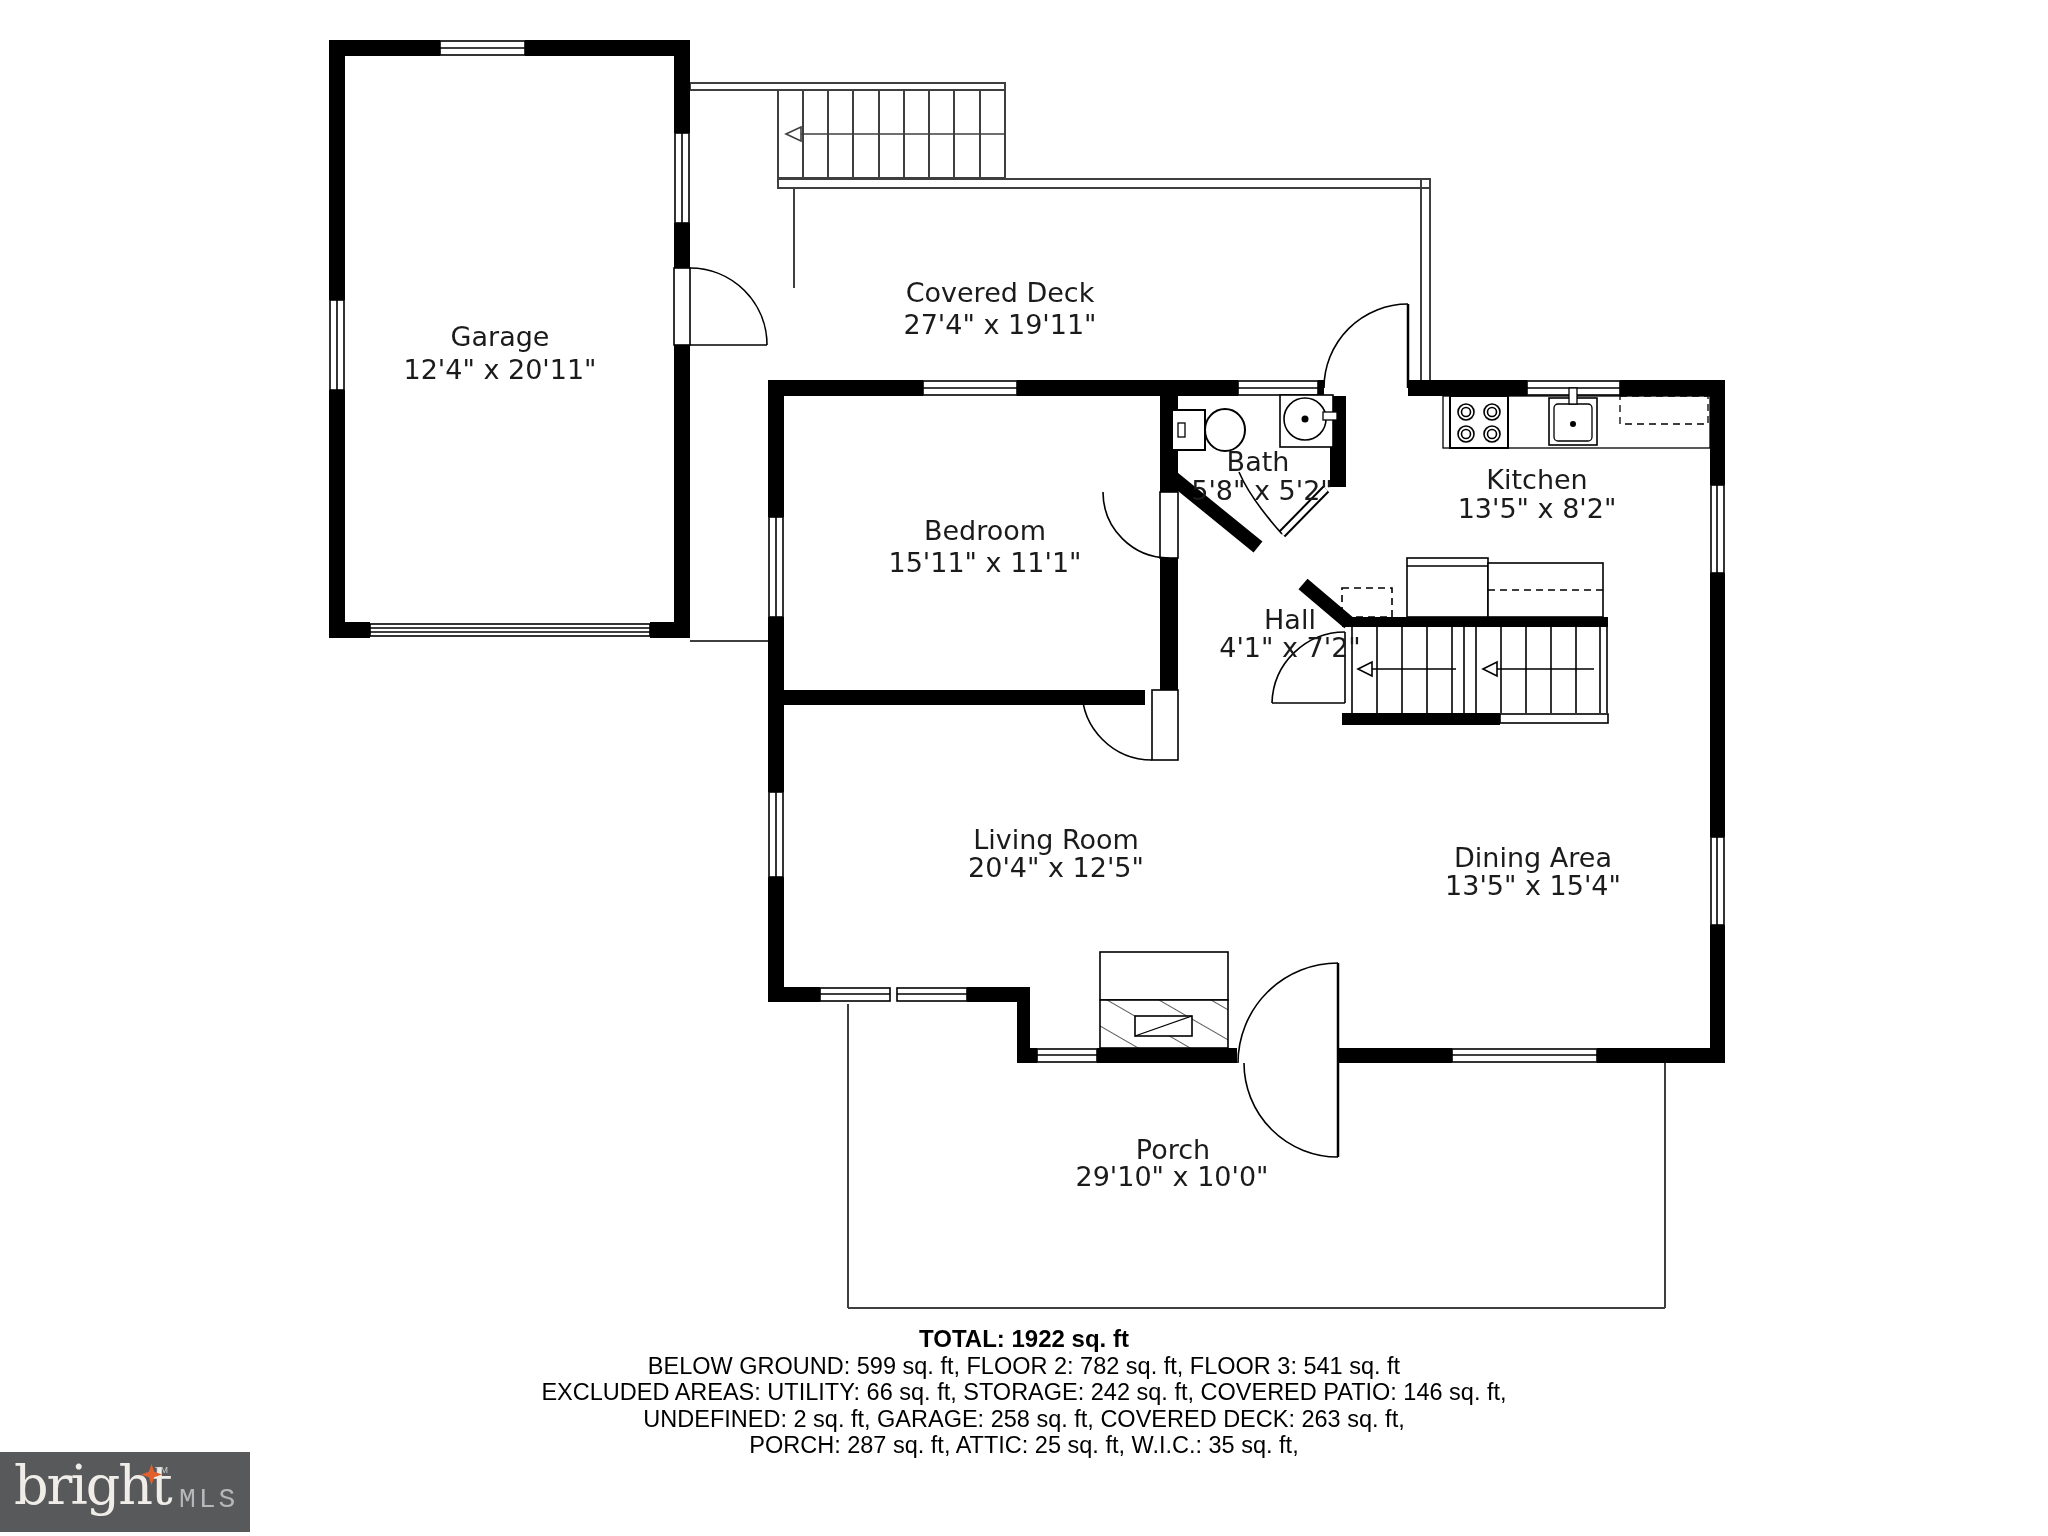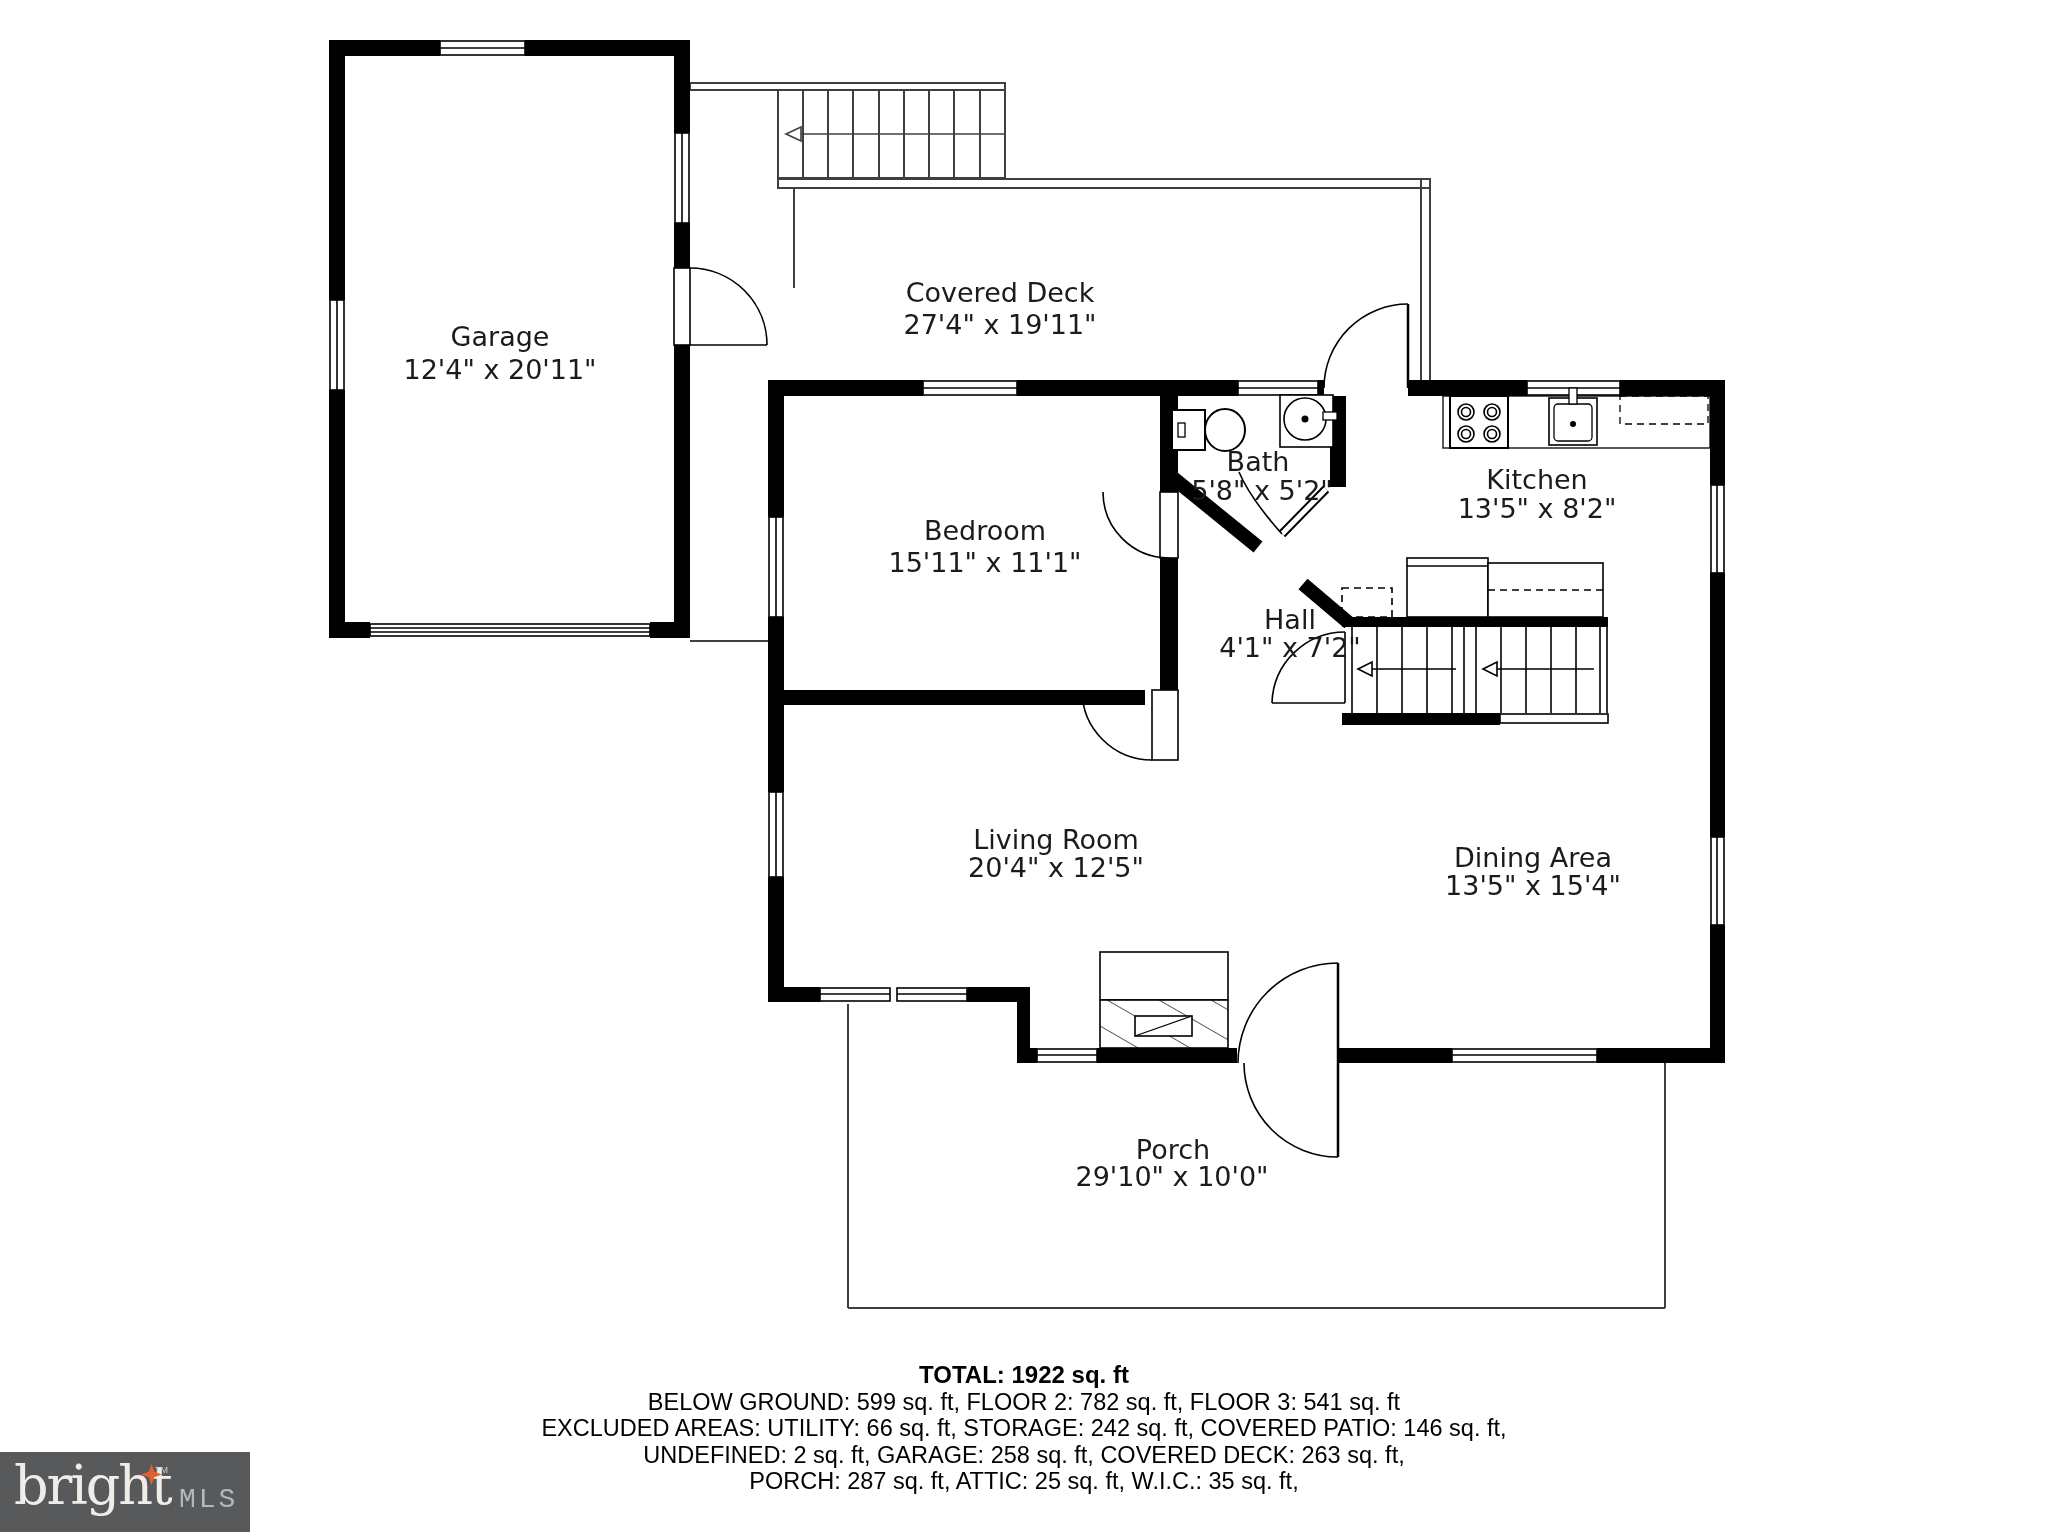--- a/index.html
+++ b/index.html
@@ -2,21 +2,21 @@
 <html><head>
 <meta charset="utf-8">
 <style>
   html,body{margin:0;padding:0;background:#ffffff;}
   .page{position:relative;width:2048px;height:1536px;background:#fff;overflow:hidden;
         font-family:"DejaVu Sans",sans-serif;}
   svg{position:absolute;left:0;top:0;}
   svg text{font-family:"DejaVu Sans","Liberation Sans",sans-serif;font-size:27px;fill:#1b1b1b;}
   .summary{position:absolute;left:0;top:1326px;width:2048px;text-align:center;
            font-family:"Liberation Sans",sans-serif;font-size:23.5px;line-height:26.5px;color:#000;}
-  .summary .total{font-weight:bold;font-size:24px;margin-top:36px;}
+  .summary .total{font-weight:bold;font-size:24px;}
   .disclaimer{position:absolute;left:0;top:1484px;width:2048px;text-align:center;
               font-family:"DejaVu Sans",sans-serif;font-size:16.5px;color:#111;}
   .logo-box{position:absolute;left:0;top:1452px;width:250px;height:80px;background:#58595b;}
   .logo-brand{position:absolute;left:14px;top:4px;font-family:"DejaVu Serif","Liberation Serif",serif;
               font-size:54px;line-height:1.1;color:#f0ede9;letter-spacing:-2px;}
   .logo-star{position:absolute;left:141px;top:12px;width:21px;height:21px;background:#e2602c;
              clip-path:polygon(50% 0%,63% 37%,100% 50%,63% 63%,50% 100%,37% 63%,0% 50%,37% 37%);}
   .logo-tm{position:absolute;left:155px;top:13px;font-size:9px;color:#cfd0d1;
            font-family:"Liberation Sans",sans-serif;}
   .logo-mls{position:absolute;left:179px;top:32px;font-family:Liberation Mono, monospace;

